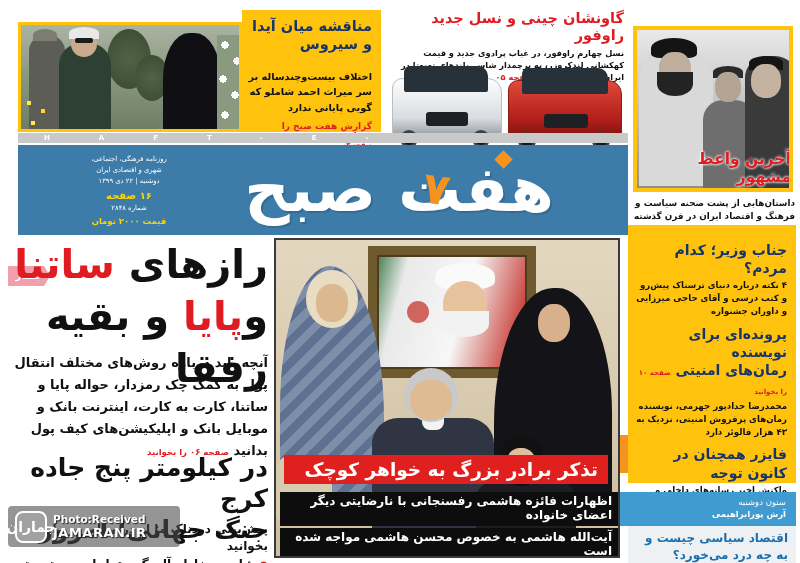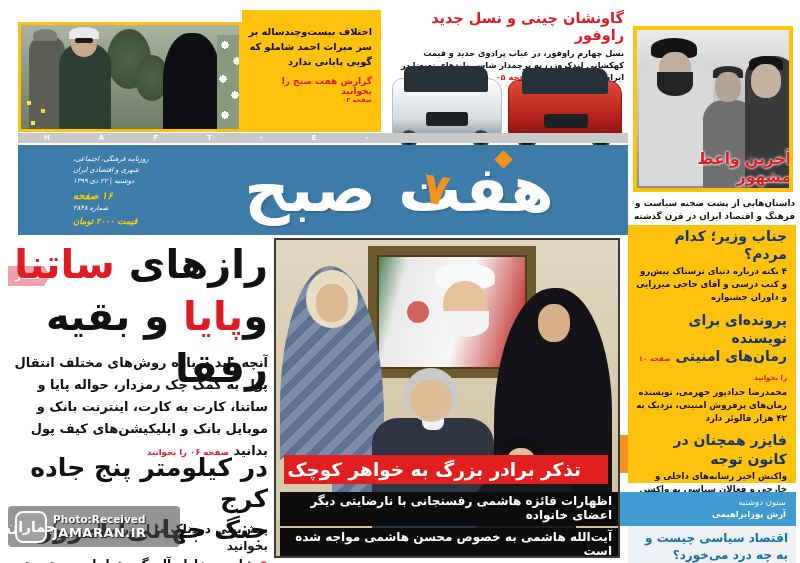--- a/index.html
+++ b/index.html
@@ -20,21 +20,21 @@
   .fig-old { position:absolute; left:8px; top:10px; width:36px; height:100px; background:#5c5e55; border-radius:16px 16px 0 0; }
   .fig-old-cap { position:absolute; left:12px; top:4px; width:24px; height:12px; border-radius:50% 50% 0 0; background:#7b7d72; }
   .fig-woman { position:absolute; left:142px; top:8px; width:58px; height:102px; background:#101014; border-radius:45% 45% 0 0; }
   .flowers-white { position:absolute; left:196px; top:10px; width:28px; height:96px;
      background:radial-gradient(circle 6px at 8px 10px,#fff 60%,transparent 62%),radial-gradient(circle 6px at 20px 26px,#f4f4f4 60%,transparent 62%),radial-gradient(circle 6px at 6px 44px,#fff 60%,transparent 62%),radial-gradient(circle 6px at 18px 60px,#fdfdfd 60%,transparent 62%),radial-gradient(circle 6px at 8px 80px,#fff 60%,transparent 62%),#8a9a7f; }
   .flowers-yellow { position:absolute; left:0; top:70px; width:40px; height:40px;
      background:radial-gradient(circle 4px at 8px 8px,#ffe84a 60%,transparent 62%),radial-gradient(circle 4px at 22px 16px,#ffd62e 60%,transparent 62%),radial-gradient(circle 4px at 12px 28px,#ffe84a 60%,transparent 62%),transparent; }
 
   .dispute-box { left:242px; top:10px; width:139px; height:122px; background:#ffc20d; padding:7px 9px 5px 6px; }
   .dispute-h { color:#17356b; font-weight:bold; font-size:14.5px; line-height:1.25; }
-  .dispute-b { color:#111; font-weight:bold; font-size:9.8px; line-height:1.55; margin-top:7px; }
+  .dispute-b { color:#111; font-weight:bold; font-size:9.8px; line-height:1.55; margin-top:16px; }
   .dispute-cta { color:#e11b22; font-weight:bold; font-size:9px; margin-top:6px; }
   .dispute-ref { color:#e11b22; font-size:6.5px; font-weight:bold; }
 
   .cars-block { left:386px; top:8px; width:242px; height:147px; background:#fff; }
   .cars-h { color:#e11b22; font-weight:bold; font-size:14.5px; line-height:1.2; padding:2px 4px 0 0; }
   .cars-b { color:#111; font-weight:bold; font-size:8.2px; line-height:1.5; padding:2px 4px 0 0; }
   .cars-ref { color:#e11b22; font-weight:bold; font-size:8.2px; }
   .suv { position:absolute; }
   .suv-body { position:absolute; border-radius:10px 14px 4px 4px; }
   .suv-win { position:absolute; background:#27313a; border-radius:6px 10px 2px 2px; }
@@ -56,21 +56,21 @@
   .cleric3-face { position:absolute; left:114px; top:34px; width:30px; height:34px; border-radius:45%; background:#c4b3a1; }
   .cleric3-hair { position:absolute; left:112px; top:26px; width:34px; height:14px; border-radius:50% 50% 0 0; background:#151515; }
   .vaez-h { position:absolute; left:4px; bottom:2px; width:150px; color:#e11b22; font-weight:bold; font-size:15.5px; text-shadow:0 0 3px #fff,0 0 3px #fff; }
   .vaez-body { left:633px; top:197px; width:162px; color:#111; font-weight:bold; font-size:8.8px; line-height:1.5; }
   .ref-red { color:#e11b22; font-weight:bold; font-size:7px; }
 
   
   .haft-strip { left:18px; top:133px; width:610px; height:10px; background:#c9c9c9; color:#fff;
      font-size:7px; font-weight:bold; line-height:10px; letter-spacing:49px; padding-left:26px; overflow:hidden; }
   .masthead { left:18px; top:145px; width:610px; height:90px; background:#3d7ca8; overflow:hidden; }
-  .mast-info { position:absolute; left:55px; top:9px; width:112px; direction:rtl; text-align:left; color:#fff; font-size:6.8px; line-height:1.65;font-style:italic; }
+  .mast-info { position:absolute; left:55px; top:9px; width:112px; direction:rtl; text-align:center; color:#fff; font-size:6.8px; line-height:1.65; }
   .mast-pages { color:#ffd400; font-size:10px; font-weight:bold; line-height:1.5; }
   .mast-issue { font-size:6.8px; line-height:1.7; }
   .mast-price { color:#ffd400; font-size:8.5px; font-weight:bold; }
   .mast-logo { position:absolute; right:14px; top:2px; width:430px; text-align:center; color:#fff;
      font-size:63px; font-weight:bold; line-height:86px; text-shadow:2px 2px 0 rgba(0,0,0,.12); }
   .logo-seven { position:absolute; right:178px; top:18px; color:#f6921e; font-size:44px; font-weight:bold; transform:rotate(8deg); text-shadow:none; }
   .logo-diamond { position:absolute; right:118px; top:8px; width:13px; height:13px; background:#f6921e; transform:rotate(45deg); }
 
   
   .lead-tag { left:0; top:266px; width:42px; height:20px; background:#f0a0ab; color:#fff; font-weight:bold;
@@ -102,26 +102,26 @@
   .man-face { position:absolute; left:134px; top:140px; width:42px; height:40px; border-radius:46%; background:#debb92; }
   .man-body { position:absolute; left:96px; top:178px; width:122px; height:142px; border-radius:26px 26px 0 0; background:#2f3542; }
   .man-collar { position:absolute; left:146px; top:178px; width:22px; height:12px; background:#f3f3f3; border-radius:0 0 8px 8px; }
   .granny-head { position:absolute; left:222px; top:196px; width:46px; height:50px; border-radius:50%; background:#111; }
   .granny-face { position:absolute; left:230px; top:208px; width:30px; height:34px; border-radius:46%; background:#e0c09c; }
   .granny-body { position:absolute; left:200px; top:240px; width:100px; height:80px; border-radius:20px 20px 0 0; background:#1c1c22; }
   .granny-sleeve { position:absolute; left:196px; top:252px; width:16px; height:34px; background:#a8252b; border-radius:6px; }
   .sofa { position:absolute; left:0; bottom:0; width:100%; height:46px; background:#cfc2a3; }
   .sofa-arm { position:absolute; left:0; bottom:30px; width:56px; height:70px; border-radius:14px; background:#d7cbae; }
   .photo-redbar { position:absolute; left:8px; top:215px; width:324px; height:29px; background:#e01f1f; color:#fff;
-     font-weight:bold; font-size:18.5px; line-height:29px; padding-right:27px; }
+     font-weight:bold; font-size:18.5px; line-height:29px; padding-right:10px; }
   .photo-cap { position:absolute; left:4px; top:252px; width:338px; direction:rtl; text-align:right; }
   .photo-cap span { display:inline-block; background:#0d0d0d; color:#fff; font-weight:bold; font-size:12px; line-height:1.2; padding:2px 6px 3px; margin-bottom:2px; }
 
   
-  .yellow-box { left:628px; top:225px; width:168px; height:258px; background:#ffc20d; padding:2px 9px 4px 7px; }
+  .yellow-box { left:628px; top:225px; width:168px; height:258px; background:#ffc20d; padding:16px 9px 4px 7px; }
   .yb-h { color:#17356b; font-weight:bold; font-size:14px; line-height:1.3; }
   .yb-b { color:#111; font-weight:bold; font-size:8.6px; line-height:1.5; margin-top:2px; }
   .yb-item { margin-bottom:7px; }
   .accent-orange { left:620px; top:435px; width:8px; height:38px; background:#f6921e; }
   .col-head { left:620px; top:492px; width:176px; height:34px; background:#3f9bd0; color:#fff; padding:4px 10px 0 0; }
   .col-head .l1 { font-size:8.5px; line-height:1.5; }
   .col-head .l2 { font-size:8.5px; font-weight:bold; line-height:1.4; }
   .col-body { left:628px; top:526px; width:168px; height:37px; background:#eef1f3; color:#1a6fae;
      font-weight:bold; font-size:12px; line-height:1.4; padding:4px 8px 0 6px; }
 
@@ -146,20 +146,21 @@
     <div class="fig-man"></div>
     <div class="fig-man-head"></div>
     <div class="fig-man-hair"></div>
     <div class="fig-man-glasses"></div>
     <div class="fig-woman"></div>
     <div class="flowers-white"></div>
     <div class="flowers-yellow"></div>
   </div>
 
   <div class="abs dispute-box rtl">
+    <div class="dispute-h">مناقشه میان آیدا و سیروس</div>
     <div class="dispute-b">اختلاف بیست‌وچندساله بر سر میراث احمد شاملو که گویی پایانی ندارد</div>
     <div class="dispute-cta">گزارش هفت صبح را بخوانید</div>
     <div class="dispute-ref">صفحه ۰۳</div>
   </div>
 
   <div class="abs cars-block rtl">
     <div class="cars-h">گاونشان چینی و نسل جدید راوفور</div>
     <div class="cars-b"><span>نسل چهارم راوفور، در غیاب پرادوی جدید و قیمت کهکشانی لندکروزر، به پرچمدار شاسی‌بلندهای تویوتا در ایران تبدیل شده است</span> <span class="cars-ref">صفحه ۰۵</span></div>
     <div class="suv suv-white" style="left:2px; top:52px; width:118px; height:92px;">
       <div class="suv-body" style="left:4px; top:18px; width:110px; height:58px;"></div>

